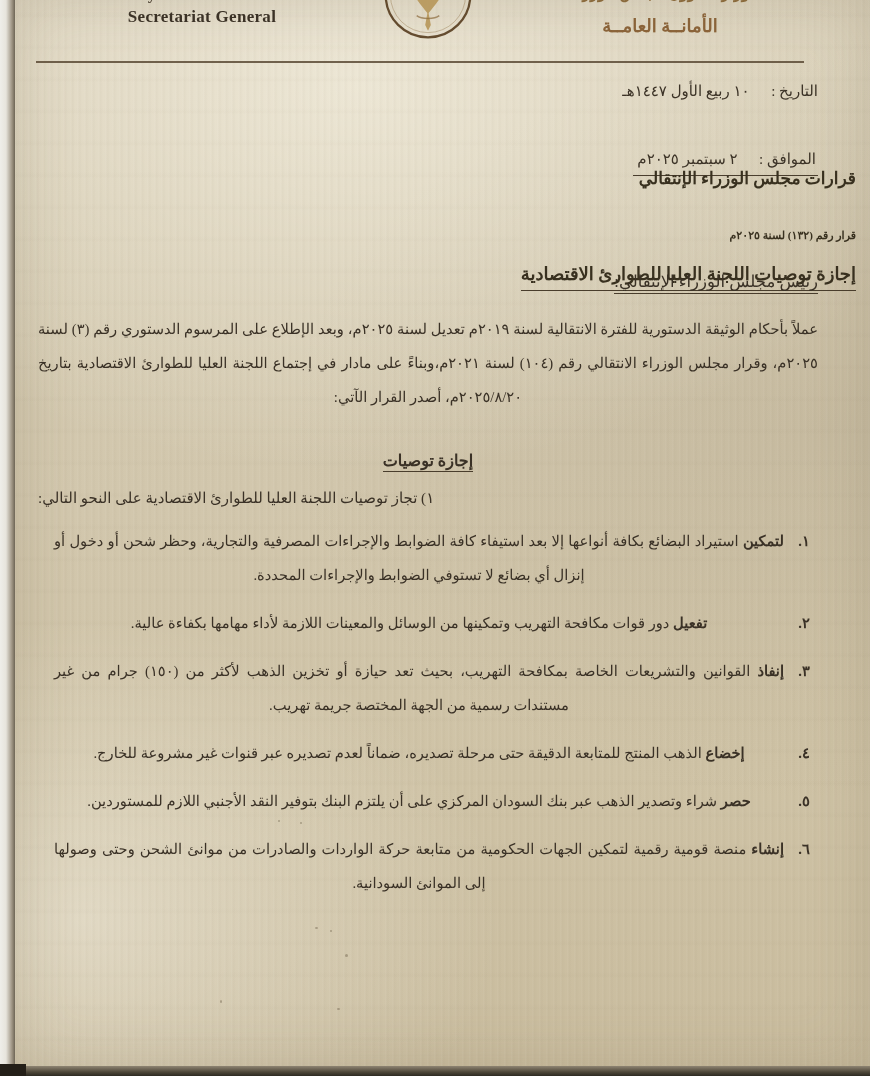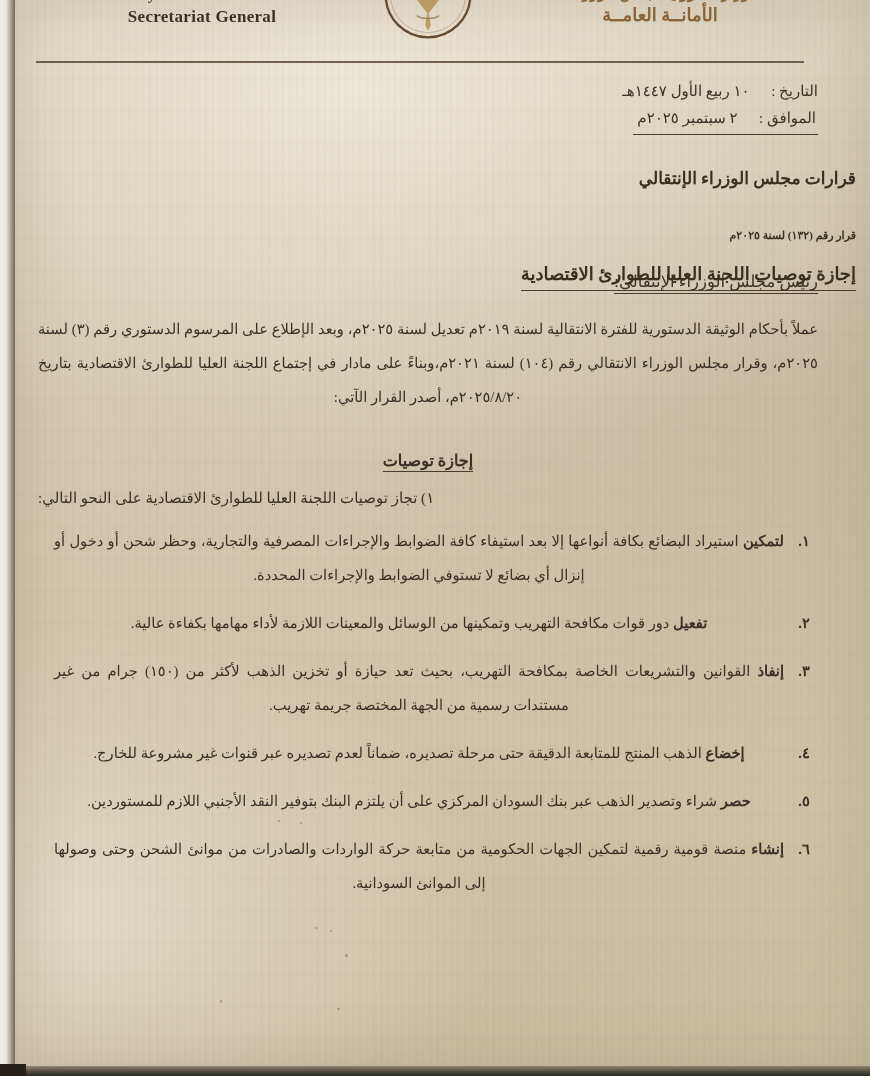--- a/index.html
+++ b/index.html
@@ -102,21 +102,21 @@
   .lh-ar {
     position: absolute;
     right: 46px; top: -2px;
     width: 300px;
     text-align: center;
     color: #8a6a3c;
     font-family: "Liberation Serif", serif;
     font-weight: 700;
   }
   .lh-ar .l1 { font-size: 16px; line-height: 18px; letter-spacing: 1px; color: #8a6a3c; }
-  .lh-ar .l2 { font-size: 18px; line-height: 24px; letter-spacing: 3px; color: #8a6339; margin-top: 1px; }
+  .lh-ar .l2 { font-size: 18px; line-height: 24px; letter-spacing: 3px; color: #8a6339; margin-top: 12px; }
 
   
   .seal {
     position: absolute;
     left: 50%; transform: translateX(-50%);
     top: -38px;
     width: 94px; height: 94px;
   }
 
   .rule {
@@ -279,21 +279,21 @@
     </div>
 
     <div class="rule"></div>
 
     <div class="dates">
       <div class="row">
         <span class="lbl">التاريخ :</span>
         <span class="sp"></span>
         <span>١٠ ربيع الأول ١٤٤٧هـ</span>
       </div>
-      <div style="text-align:right;">
+      <div style="text-align:right;margin-top:41px;">
         <div class="row underlined">
           <span class="lbl">الموافق :</span>
           <span class="sp"></span>
           <span>٢ سبتمبر ٢٠٢٥م</span>
         </div>
       </div>
     </div>
 
     <div class="titleblock">
       <div class="t1">قرارات مجلس الوزراء الإنتقالي</div>

